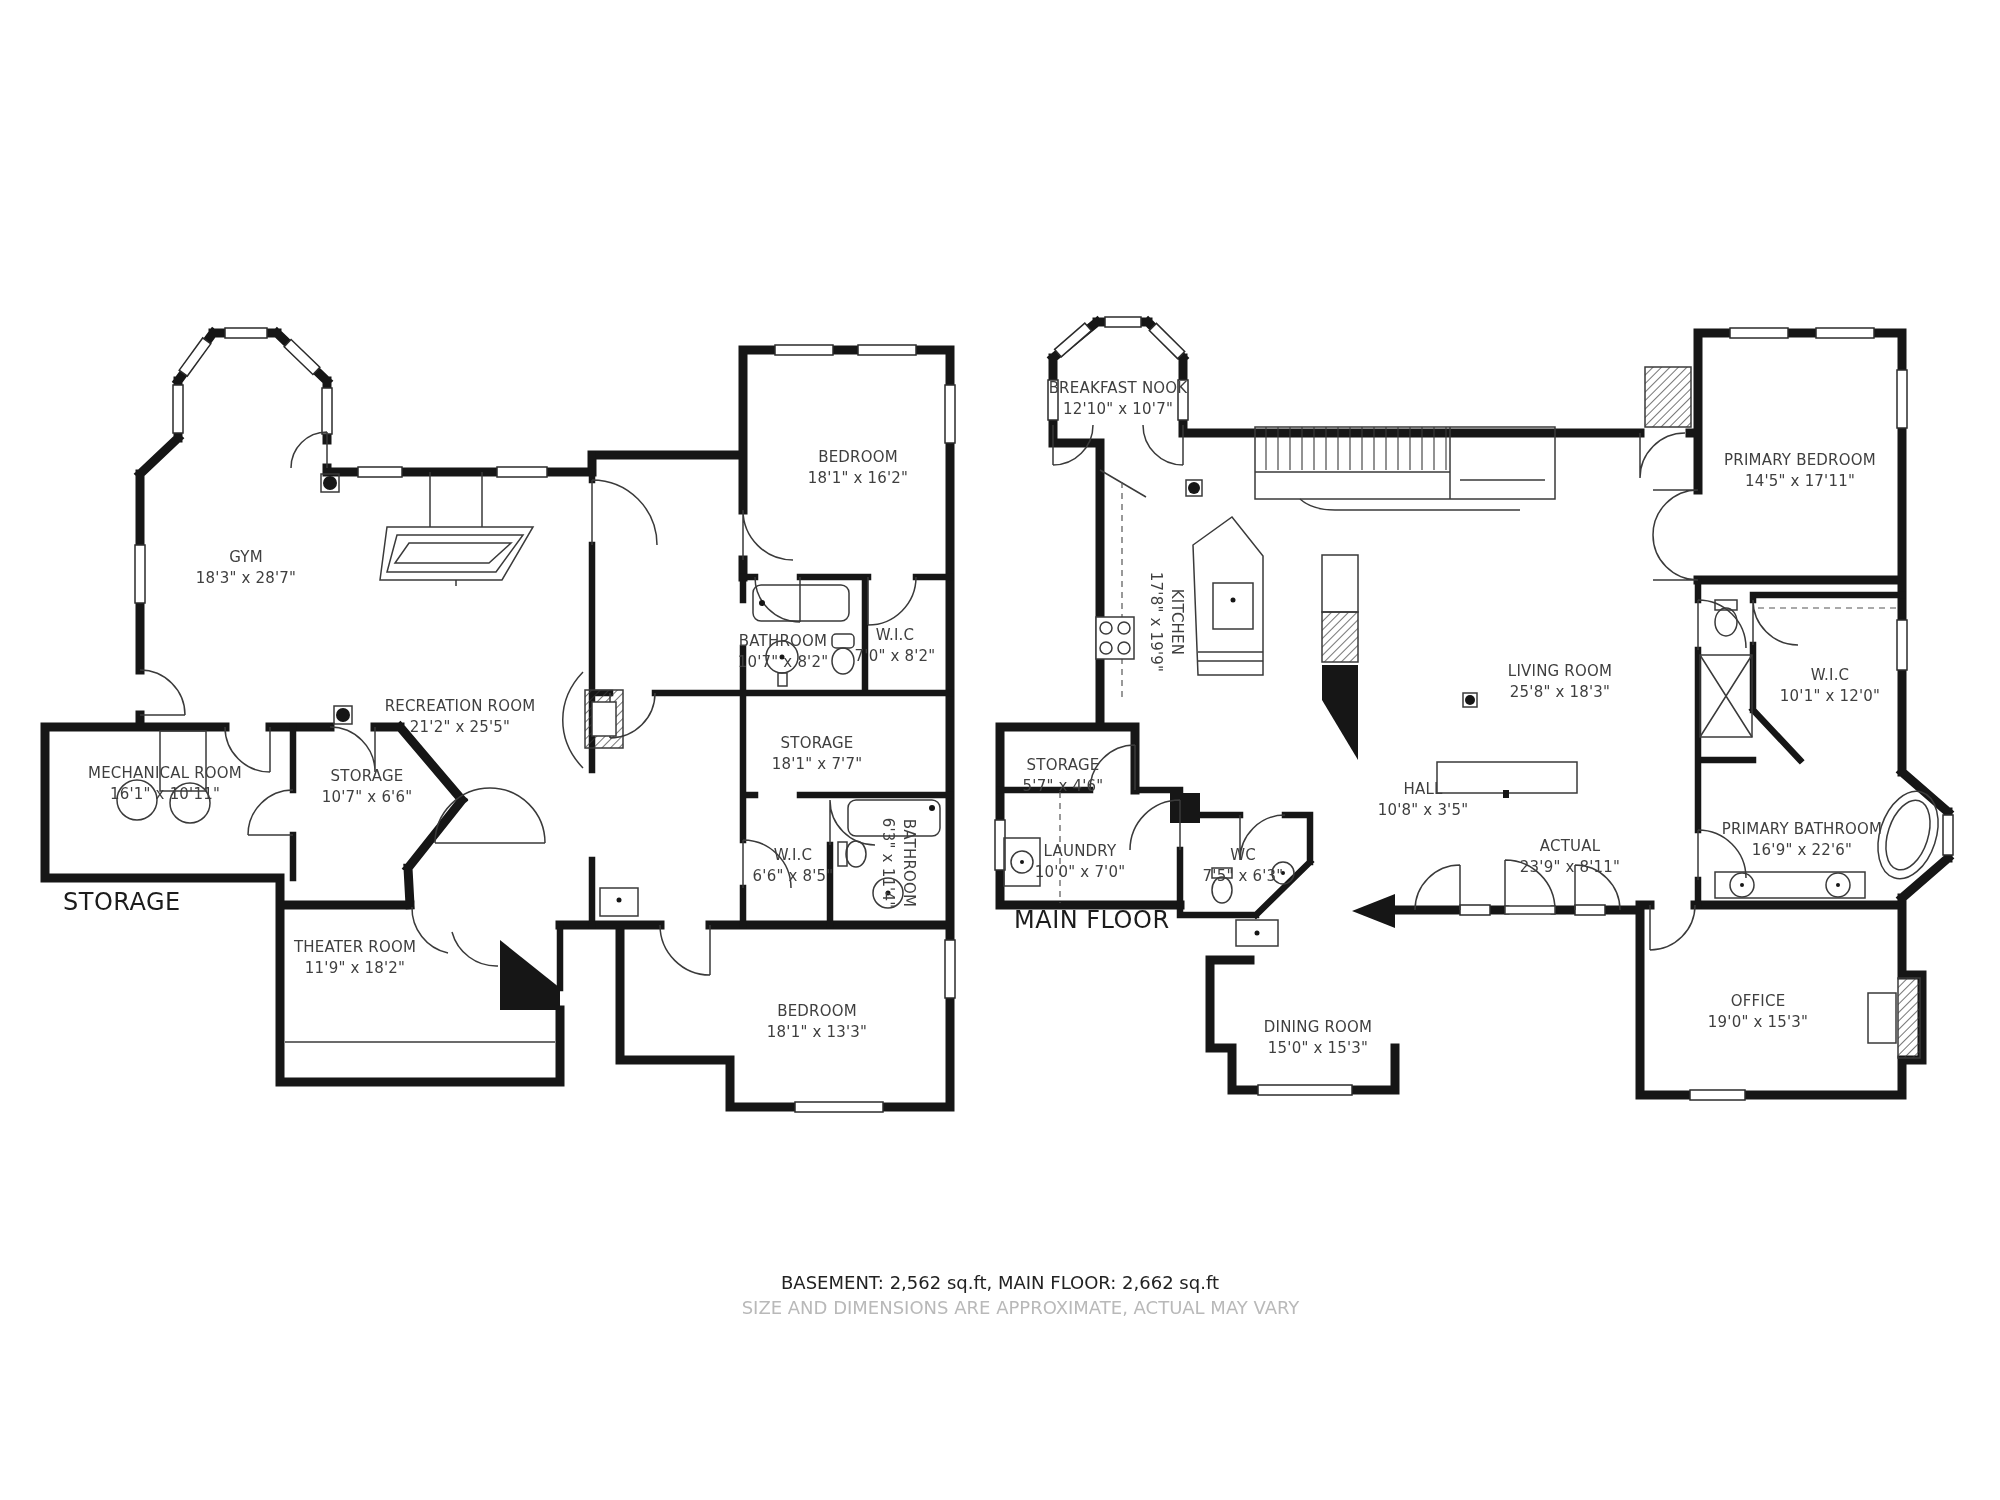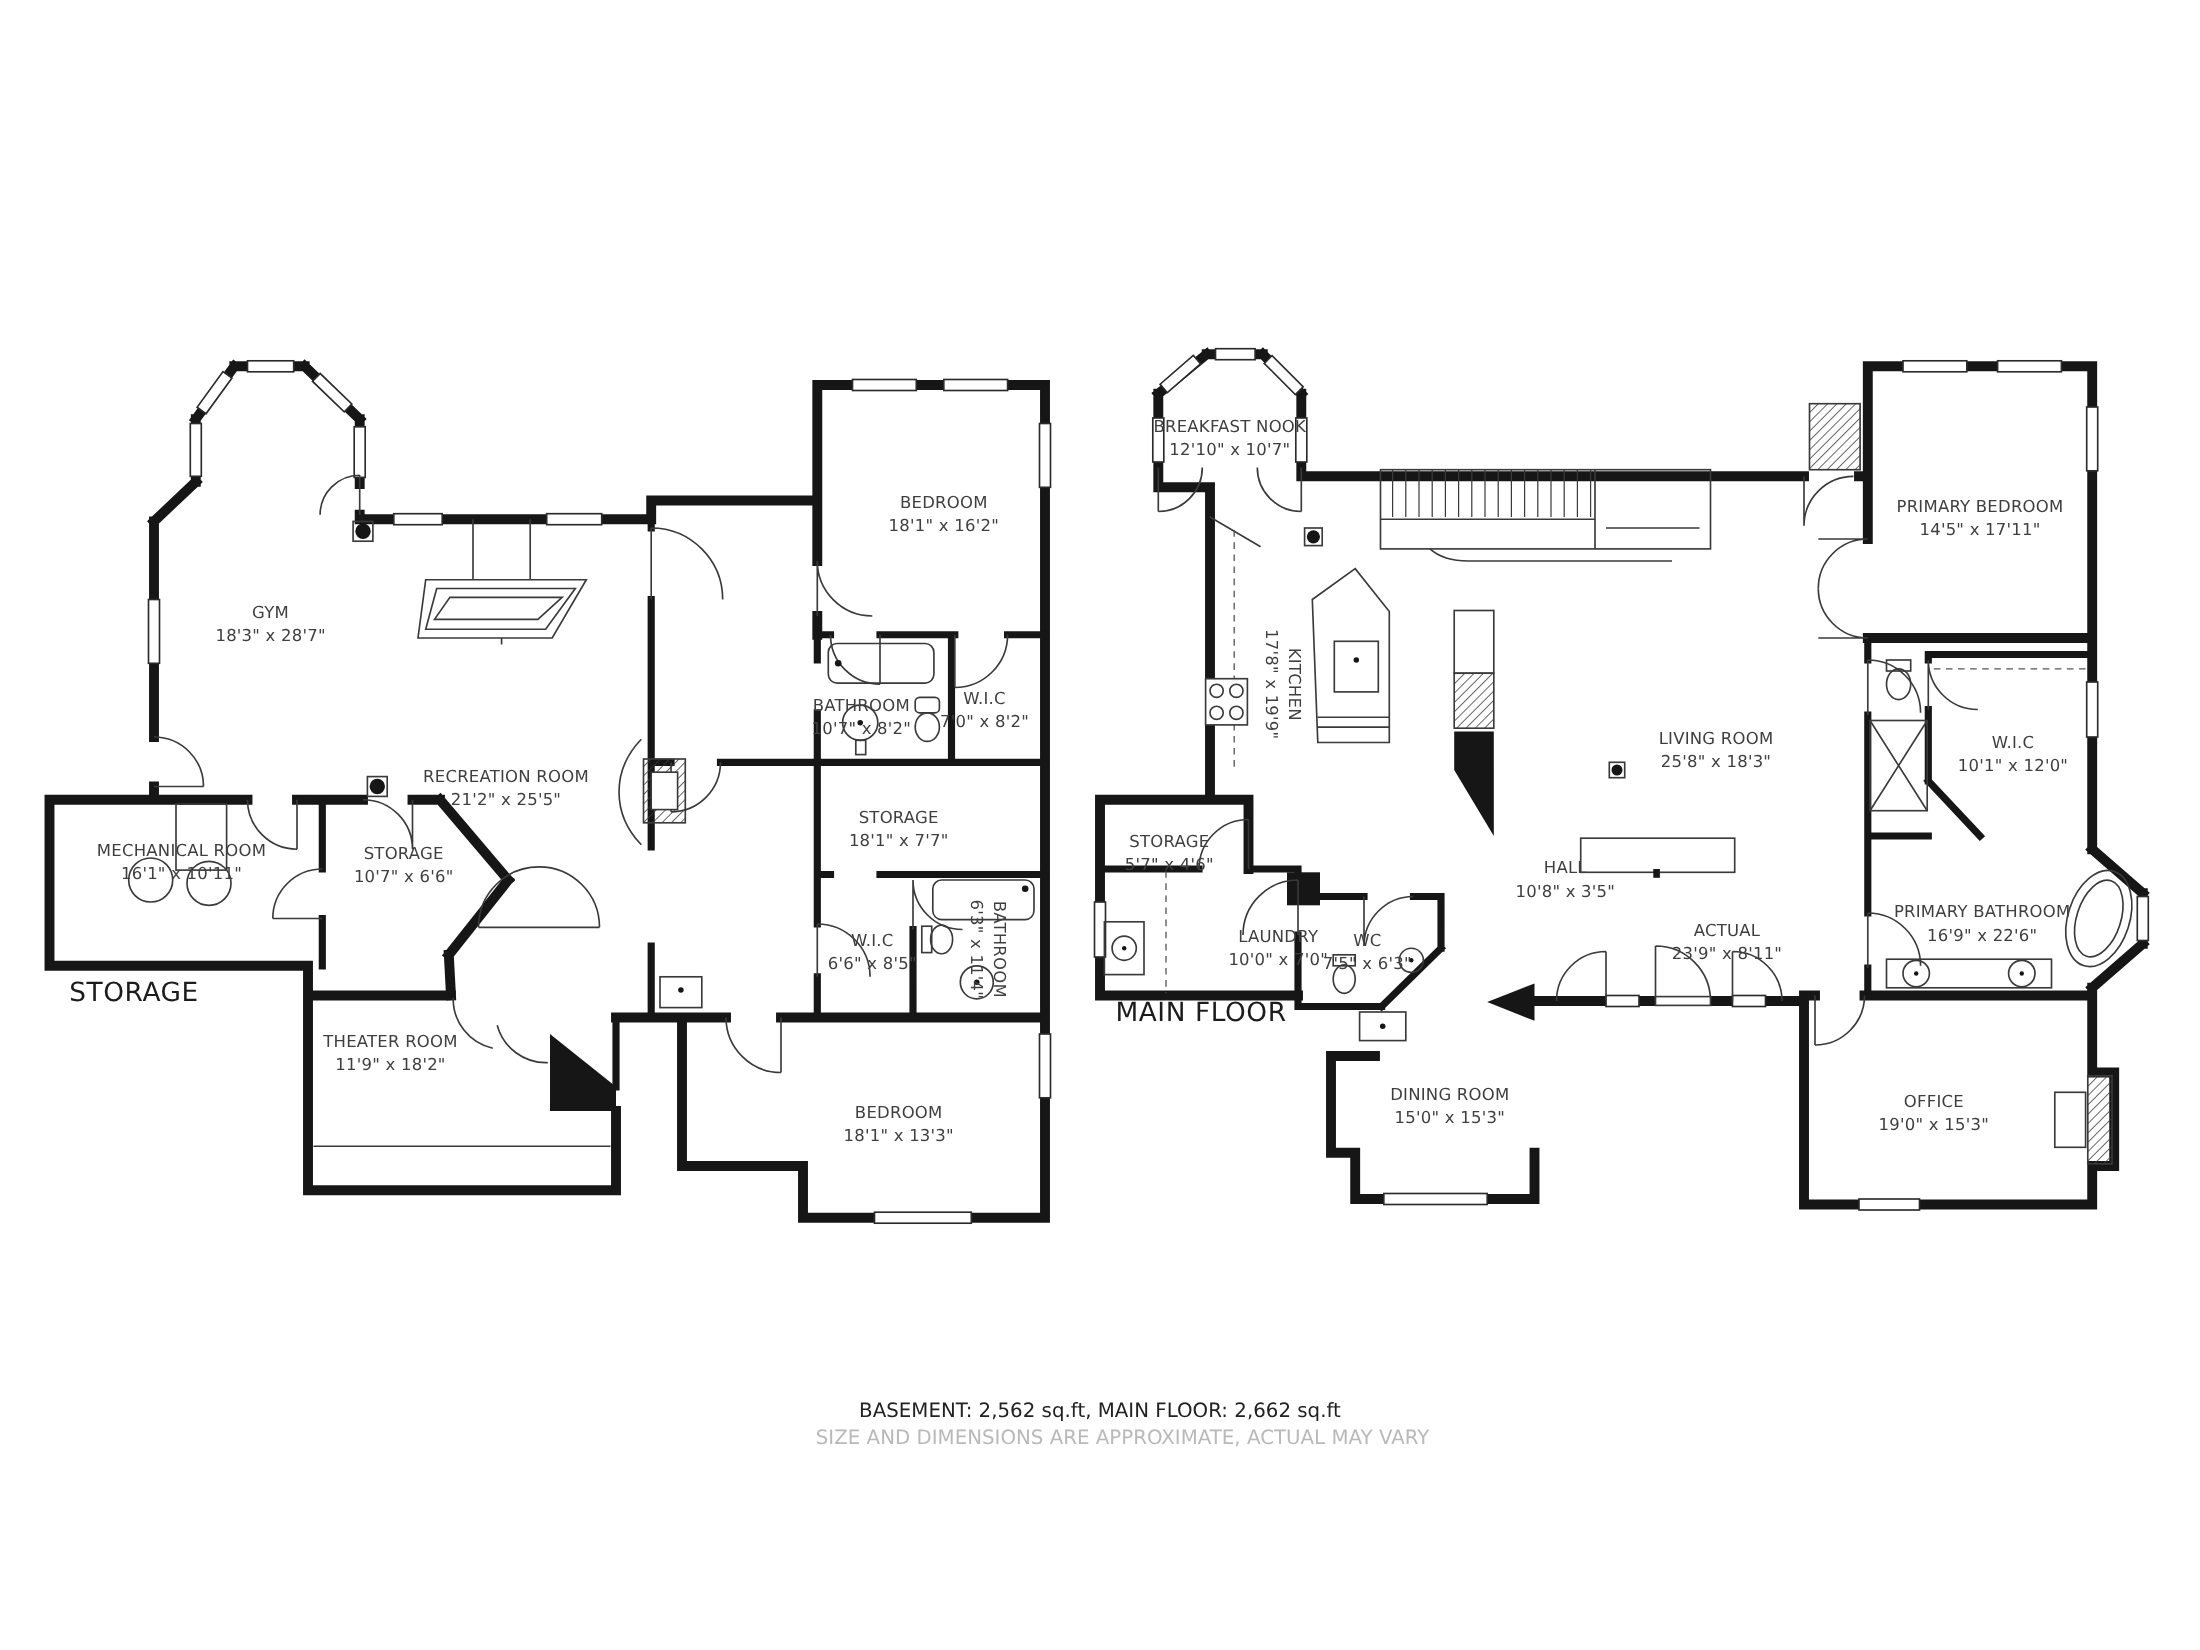--- a/index.html
+++ b/index.html
@@ -329,41 +329,41 @@
     <span>25'8" x 18'3"</span>
   </div>
   <div class="lbl" style="left:1830px;top:686px">
     <span>W.I.C</span>
     <span>10'1" x 12'0"</span>
   </div>
   <div class="lbl" style="left:1063px;top:776px">
     <span>STORAGE</span>
     <span>5'7" x 4'6"</span>
   </div>
-  <div class="lbl" style="left:1162px;top:862px">
+  <div class="lbl" style="left:1080px;top:862px">
     <span>LAUNDRY</span>
     <span>10'0" x 7'0"</span>
   </div>
   <div class="lbl" style="left:1423px;top:800px">
     <span>HALL</span>
     <span>10'8" x 3'5"</span>
   </div>
   <div class="lbl" style="left:1243px;top:866px">
     <span>WC</span>
     <span>7'5" x 6'3"</span>
   </div>
   <div class="lbl" style="left:1570px;top:857px">
     <span>ACTUAL</span>
     <span>23'9" x 8'11"</span>
   </div>
   <div class="lbl" style="left:1802px;top:840px">
     <span>PRIMARY BATHROOM</span>
     <span>16'9" x 22'6"</span>
   </div>
-  <div class="lbl" style="left:1318px;top:1006px">
+  <div class="lbl" style="left:1318px;top:1038px">
     <span>DINING ROOM</span>
     <span>15'0" x 15'3"</span>
   </div>
   <div class="lbl" style="left:1758px;top:1012px">
     <span>OFFICE</span>
     <span>19'0" x 15'3"</span>
   </div>
 
   <div class="floor-title" style="left:63px;top:888px">STORAGE</div>
   <div class="floor-title" style="left:1014px;top:906px">MAIN FLOOR</div>

